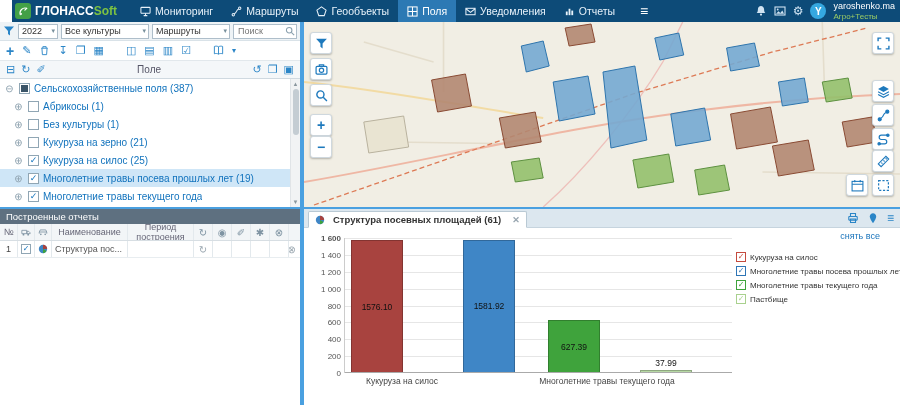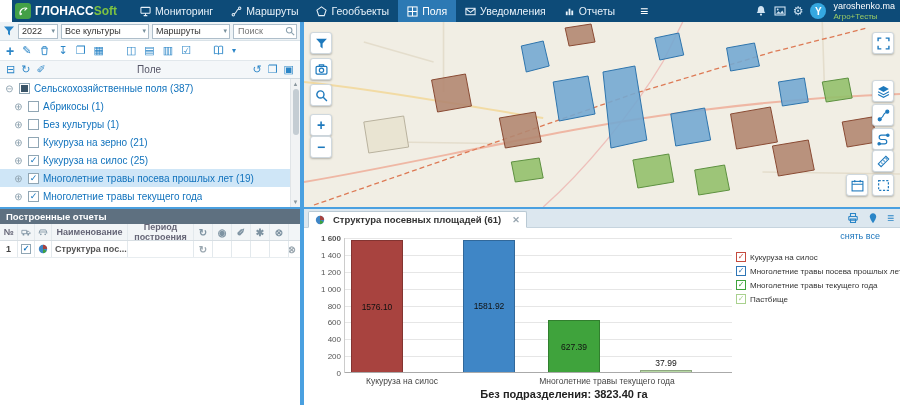--- a/index.html
+++ b/index.html
@@ -56,21 +56,21 @@
   .cb { width:11px; height:11px; border:1px solid #90a6b4; background:#fff; display:inline-flex; align-items:center; justify-content:center; font-size:9px; color:#1273bd; flex:none; line-height:1; }
   .cb-fill { width:7px; height:7px; background:#3b5568; }
   .cb.small { width:10px; height:10px; font-size:8px; }
   .tree-label { overflow:hidden; text-overflow:clip; }
   .tree-scroll { position:absolute; top:0; right:0; width:10px; height:100%; background:#f1f3f4; border-left:1px solid #e0e4e7; display:flex; flex-direction:column; align-items:center; z-index:2; }
   .sarr { font-size:6px; color:#8a979e; line-height:1; padding:2px 0; cursor:pointer; }
   .sarr.down { margin-top:auto; }
   .thumb { width:6px; height:46px; background:#c4cdd3; border-radius:3px; cursor:grab; }
 
   
-  .left-bottom { position:absolute; top:207px; left:0; width:302px; height:198px; display:flex; flex-direction:column; border-top:2px solid #4aa0e0; border-right:2px solid #4aa0e0; background:#fff;font-weight:bold; }
+  .left-bottom { position:absolute; top:207px; left:0; width:302px; height:198px; display:flex; flex-direction:column; border-top:2px solid #4aa0e0; border-right:2px solid #4aa0e0; background:#fff; }
   .reports-header { height:15px; background:#5e7080; color:#fff; font-size:9.5px; display:flex; align-items:center; padding:0 6px; flex:none; }
   .rt-head, .rt-row { display:grid; grid-template-columns:18px 17px 17px 76px 66px 19px 19px 19px 19px 19px 1fr; height:17px; align-items:center; text-align:center; flex:none; }
   .rt-head { background:#f2f5f7; border-bottom:1px solid #d7dee3; font-size:9px; color:#667; }
   .rt-row { border-bottom:1px solid #e8edf0; font-size:9px; color:#444; }
   .rt-cell { border-right:1px solid #e3e9ed; height:100%; display:flex; align-items:center; justify-content:center; overflow:hidden; }
   .rt-cell.last { border-right:none; justify-content:flex-end; padding-right:4px; }
   .rt-cell.icon { color:#7e93a2; font-size:10px; }
   .rt-cell.icon svg { width:10px; height:10px; }
   .rt-cell.name { justify-content:flex-start; padding-left:3px; color:#555; }
   .rt-cell.muted { color:#9aa7b0; }
@@ -539,17 +539,16 @@
           </div>
           <div class="legend-item">
             <span class="lg-box" style="border-color: rgb(63, 163, 60); color: rgb(63, 163, 60);">✓</span>
             <span class="lg-label">Многолетние травы текущего года</span>
           </div>
           <div class="legend-item">
             <span class="lg-box" style="border-color: rgb(169, 209, 142); color: rgb(169, 209, 142);">✓</span>
             <span class="lg-label">Пастбище</span>
           </div>
         </div>
-      <div class="chart-footer">Без подразделения: 3823.40 га</div>
     </div>
   </div>
 
 </div>
 
 </body></html>

